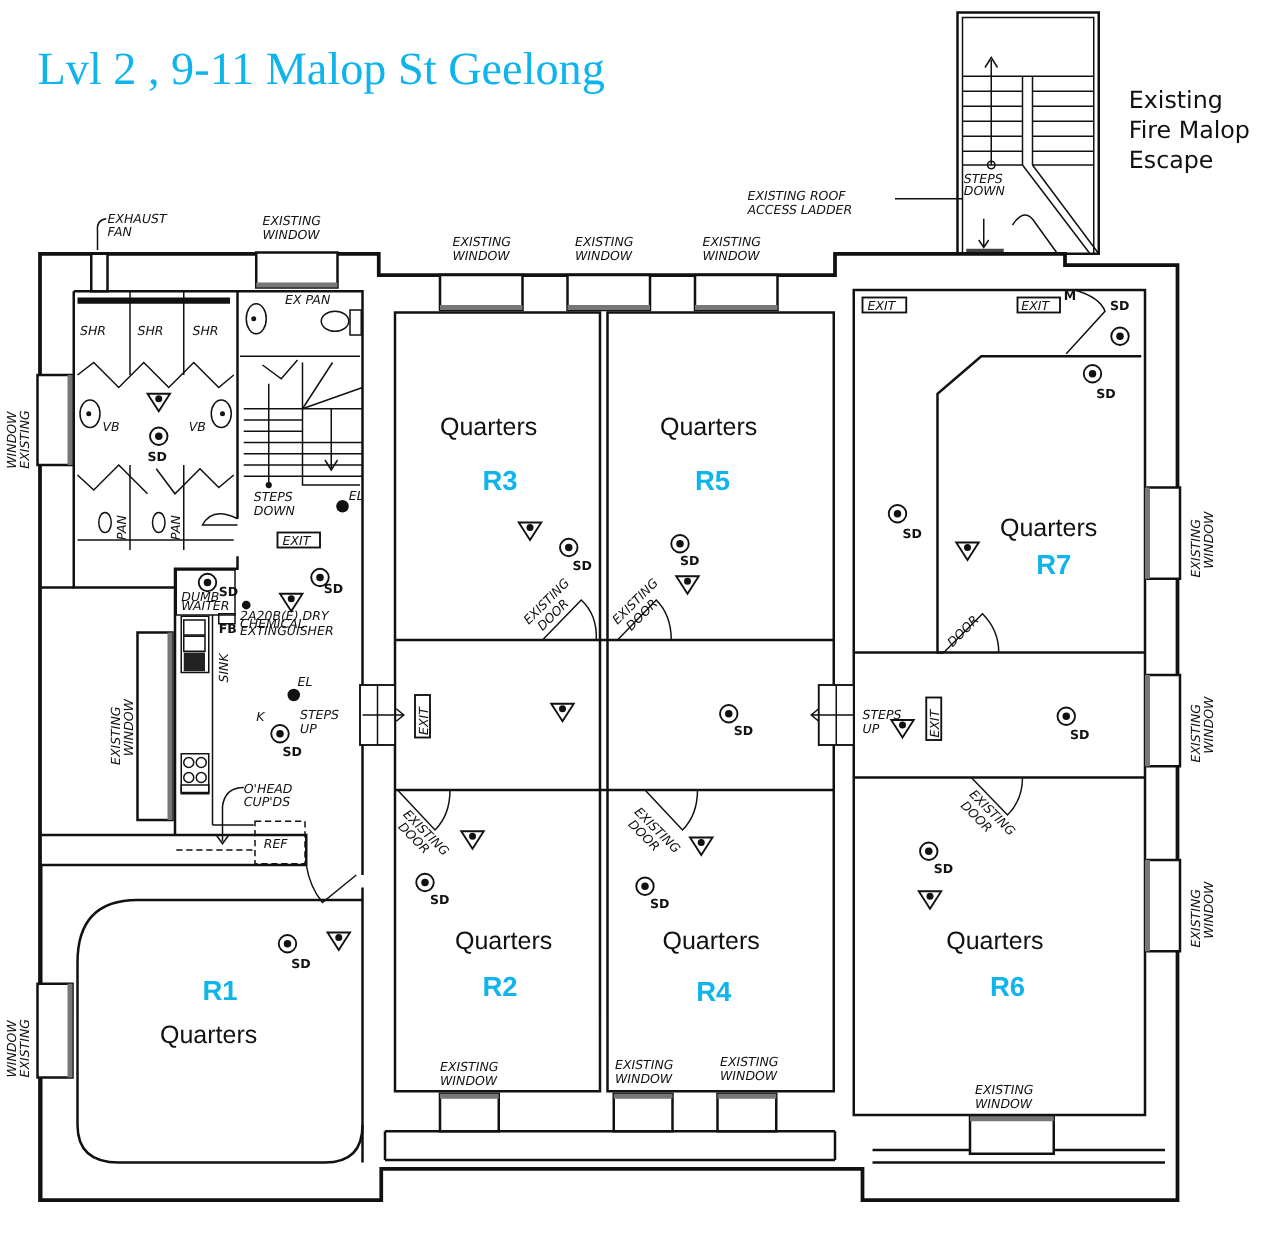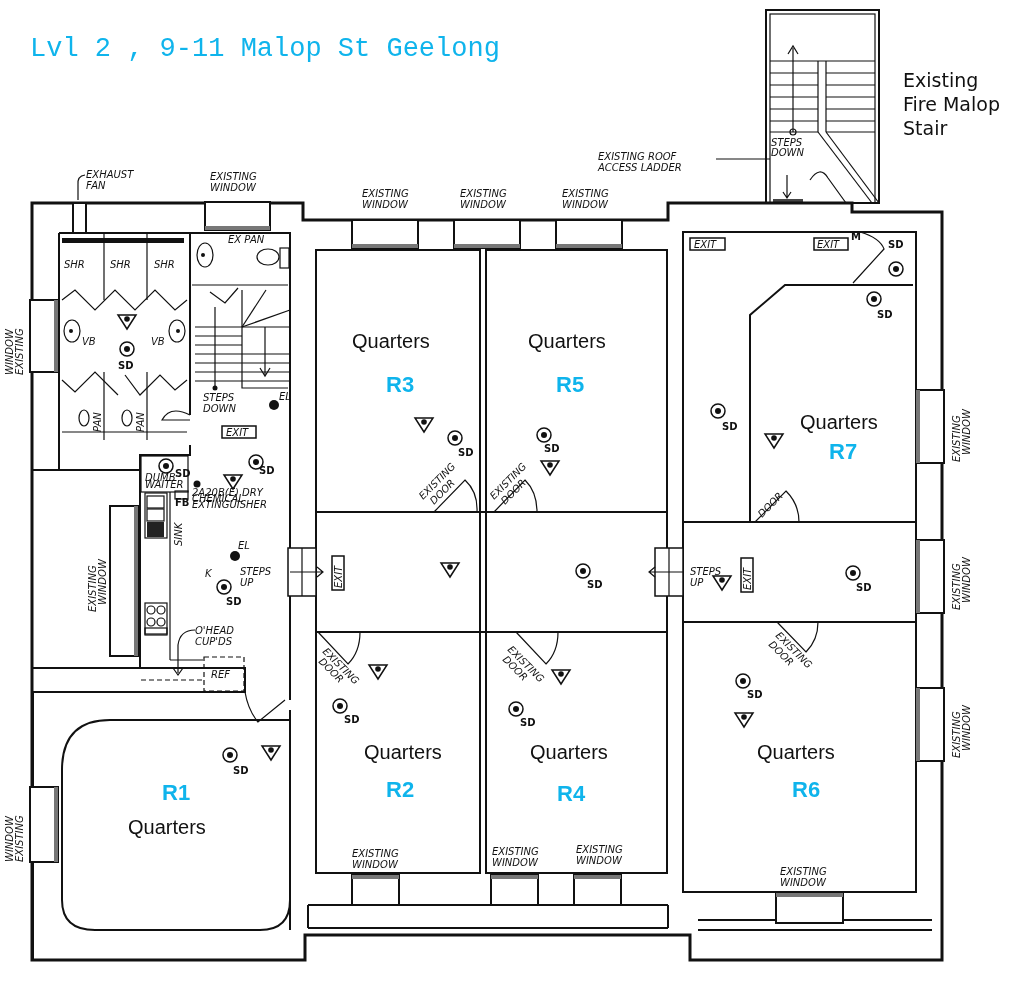--- a/index.html
+++ b/index.html
@@ -1,18 +1,18 @@
 <!DOCTYPE html>
 <html><head>
 <meta charset="utf-8">
 <style>
   html, body { margin:0; padding:0; background:#ffffff; }
   body { width:1024px; height:990px; position:relative; overflow:hidden; font-family:"Liberation Sans", sans-serif; }
   #plan { position:absolute; left:0; top:0; width:1024px; height:990px; }
-  .title { position:absolute; left:30px; top:34px; font-size:27px; color:#0fb4ec; font-family:Liberation Mono, monospace; }
+  .title { position:absolute; left:30px; top:34px; font-size:37px; color:#0fb4ec; font-family:Liberation Serif, serif; }
   .fire-label { position:absolute; left:903px; top:68px; font-size:19px; line-height:24px; color:#111; font-family:"DejaVu Sans", sans-serif; }
   .fire-label div { white-space:nowrap; }
   .w { stroke:#111; stroke-width:3; fill:none; }
   .w2 { stroke:#111; stroke-width:2; fill:none; }
   .thin { stroke:#111; stroke-width:1.2; fill:none; }
   .dash { stroke:#111; stroke-width:1.2; fill:none; stroke-dasharray:5 3; }
   .win { fill:#fff; stroke:#111; stroke-width:2; }
   .glaze { fill:#777; }
   .cad { font-family:"DejaVu Sans", sans-serif; font-style:italic; fill:#111; font-size:10px; }
   .cadb { font-family:"DejaVu Sans", sans-serif; font-weight:bold; fill:#111; font-size:10px; }
@@ -20,21 +20,21 @@
   .rn { font-family:"Liberation Sans", sans-serif; font-weight:bold; fill:#0fb4ec; font-size:22px; }
   .exitbox { fill:#fff; stroke:#111; stroke-width:1.5; }
 </style>
 </head>
 <body>
 
 <div class="title">Lvl 2 , 9-11 Malop St Geelong</div>
 <div class="fire-label">
   <div>Existing</div>
   <div>Fire Malop</div>
-  <div>Stair</div>
+  <div>Escape</div>
 </div>
 
 <svg id="plan" viewBox="0 0 1024 990" xmlns="http://www.w3.org/2000/svg">
   <defs>
     <g id="sd">
       <circle r="7" fill="#fff" stroke="#111" stroke-width="1.5"></circle>
       <circle r="3" fill="#111"></circle>
     </g>
     <g id="tri">
       <path d="M-9,-6 L9,-6 L0,8 Z" fill="#fff" stroke="#111" stroke-width="1.5"></path>

